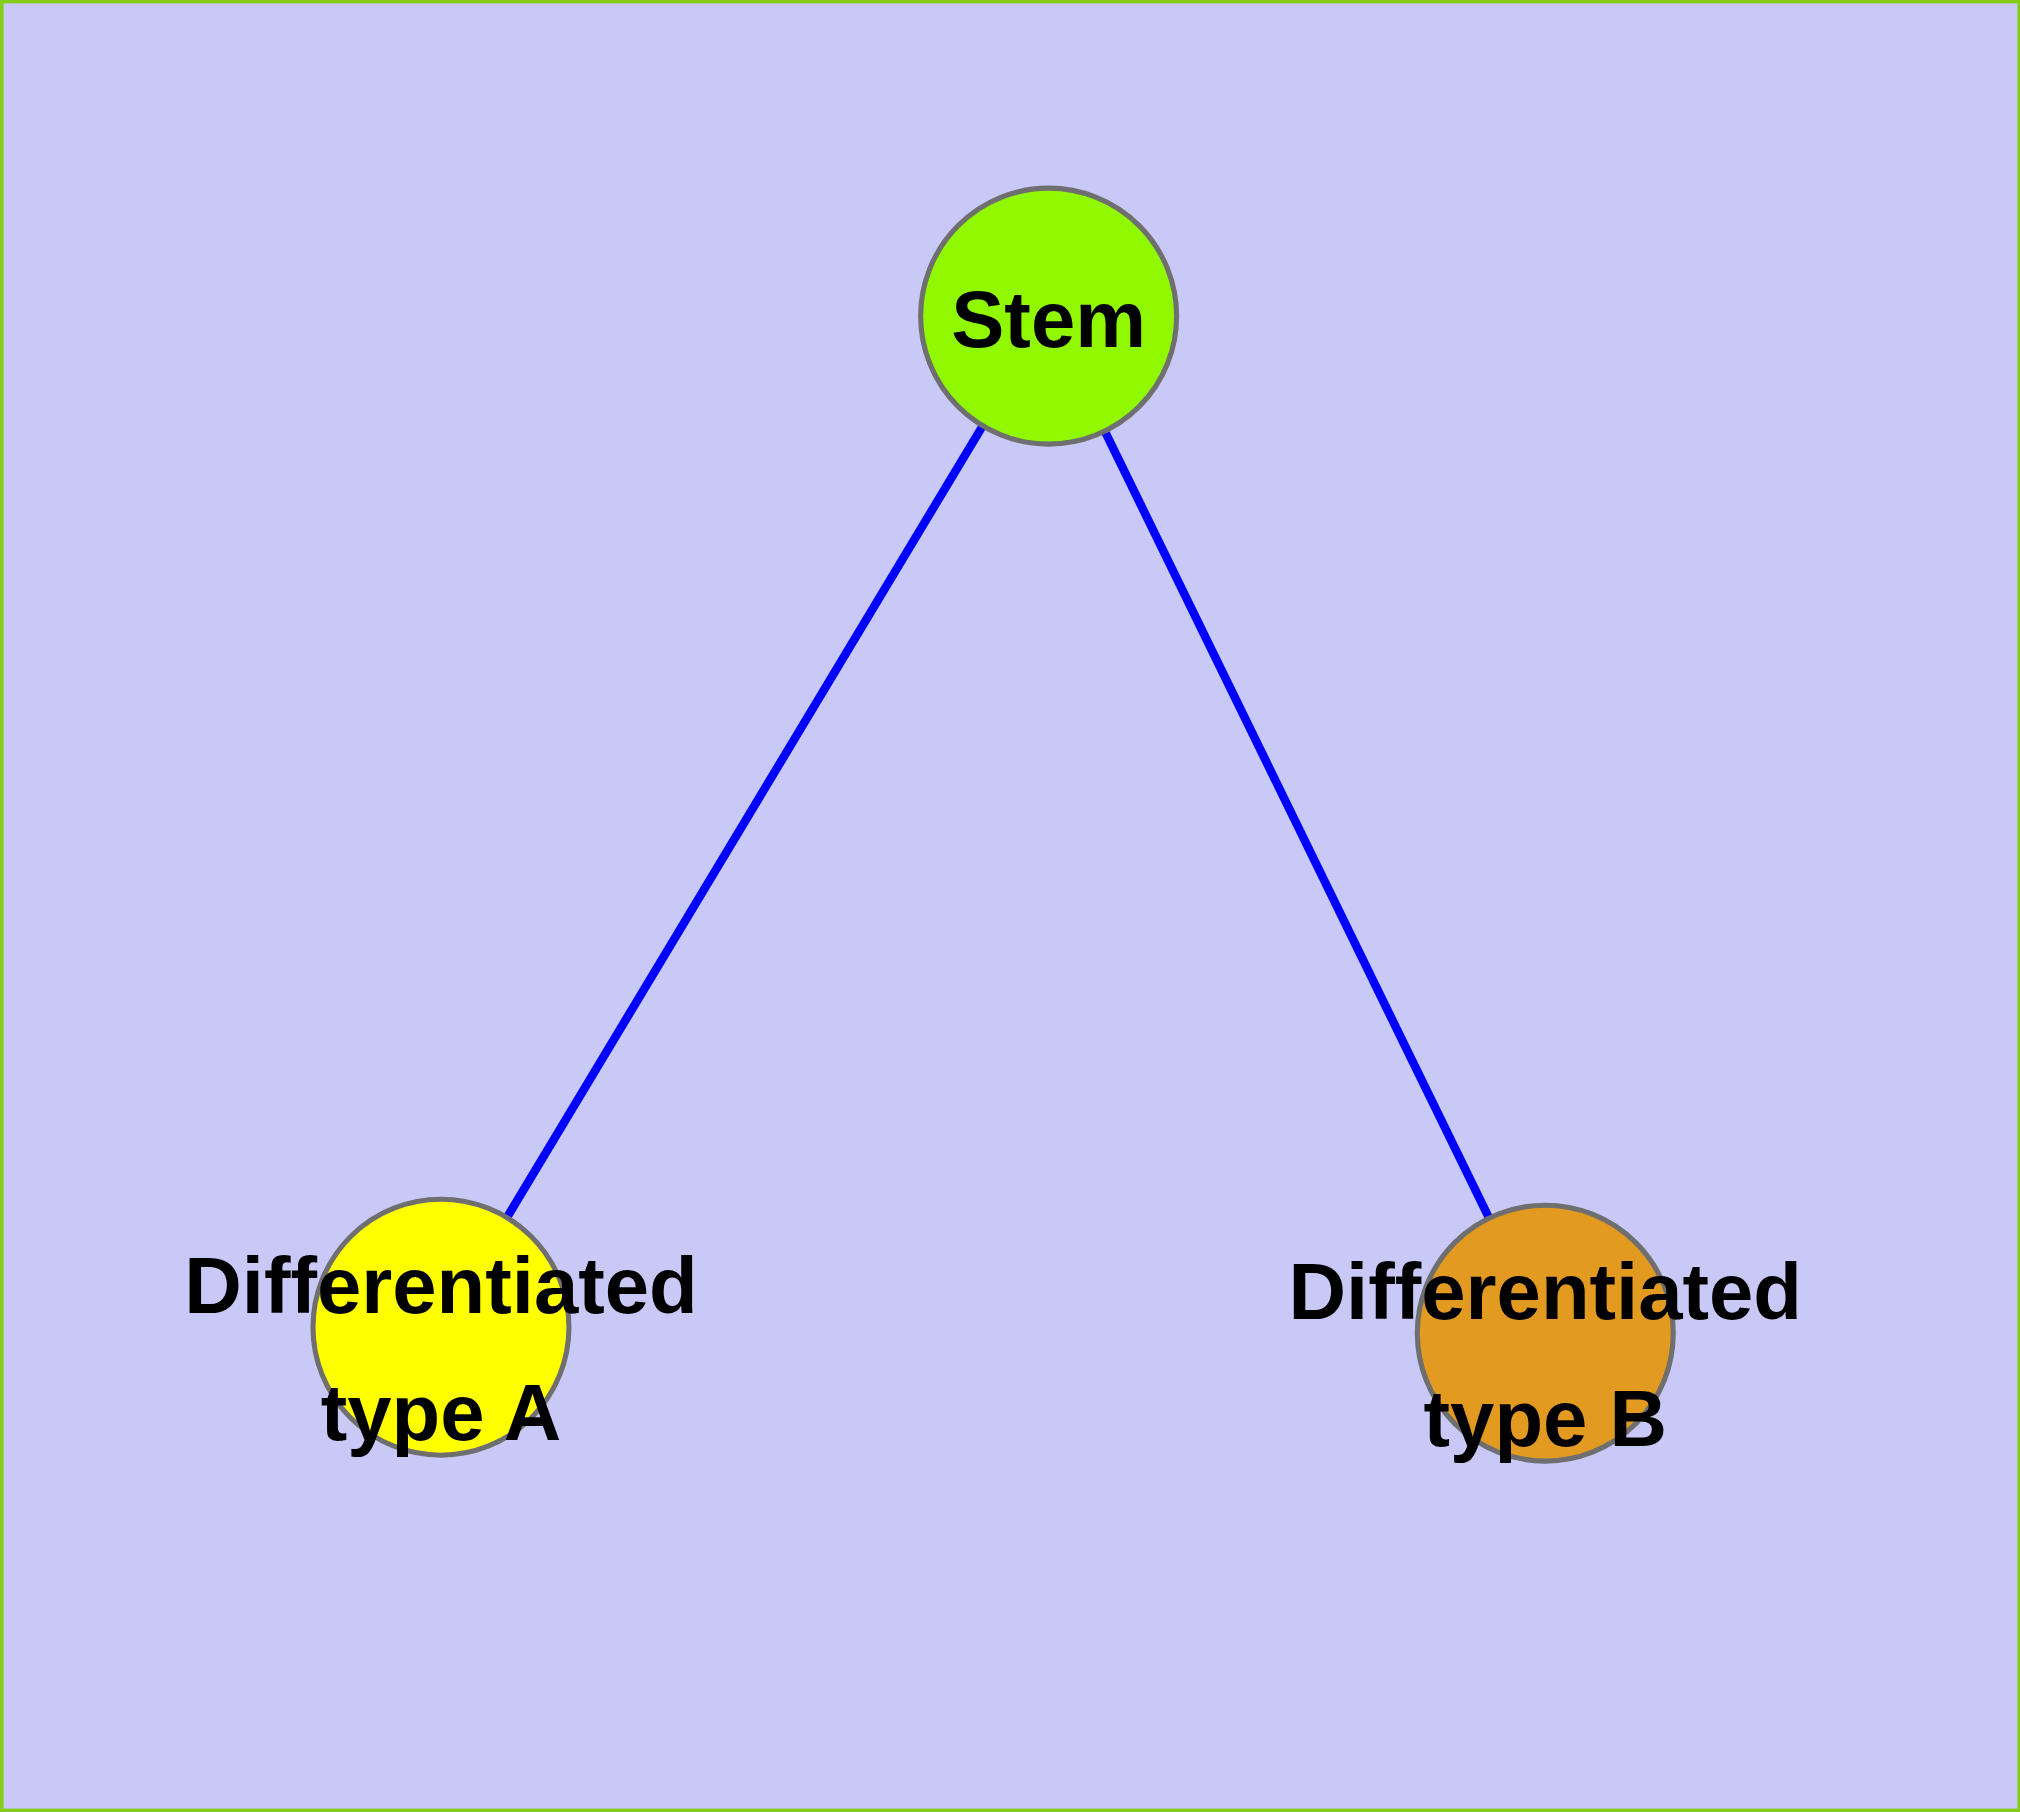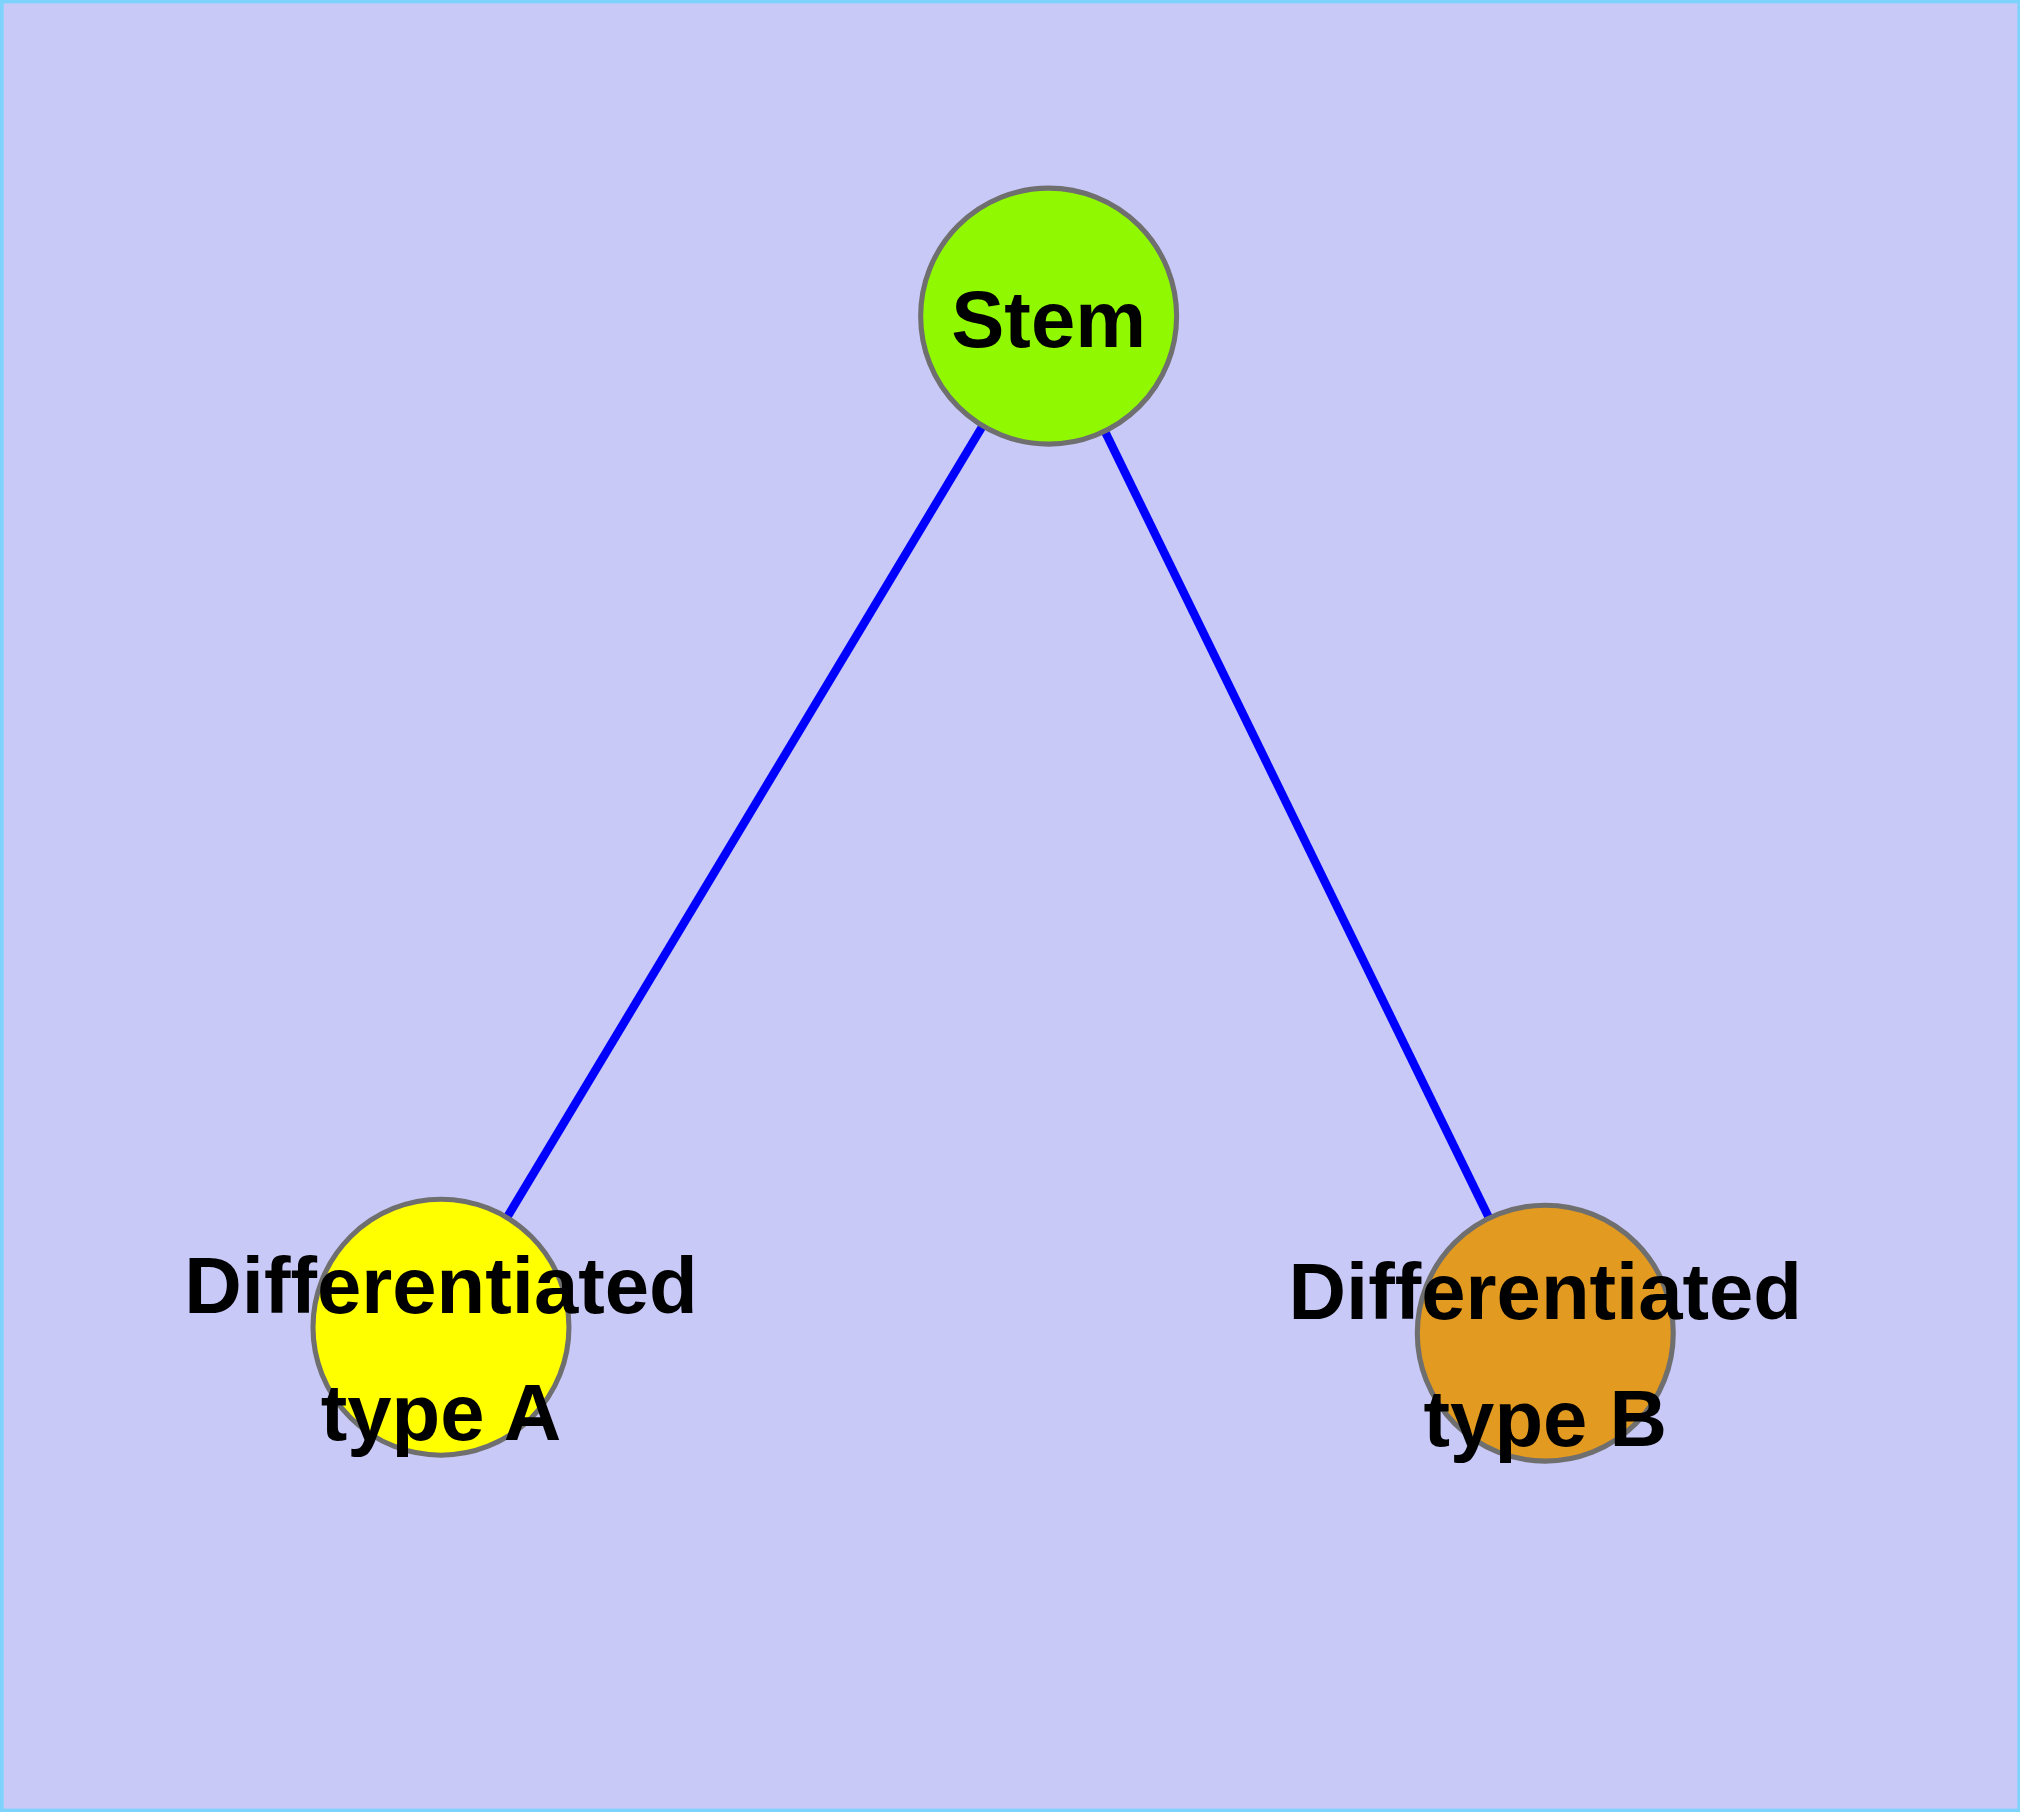--- a/index.html
+++ b/index.html
@@ -8,21 +8,21 @@
     background: #FFFFFF;
     width: 2021px;
     height: 1812px;
     overflow: hidden;
     font-family: "Liberation Sans", sans-serif;
   }
   .stage {
     position: relative;
     width: 2021px;
     height: 1812px;
-    background: #7dd3fc;
+    background: #84cc16;
   }
   svg.graph {
     display: block;
     width: 2021px;
     height: 1812px;
   }
   svg.graph text {
     font-family: "Liberation Sans", "DejaVu Sans", sans-serif;
     font-weight: bold;
     font-size: 94px;

